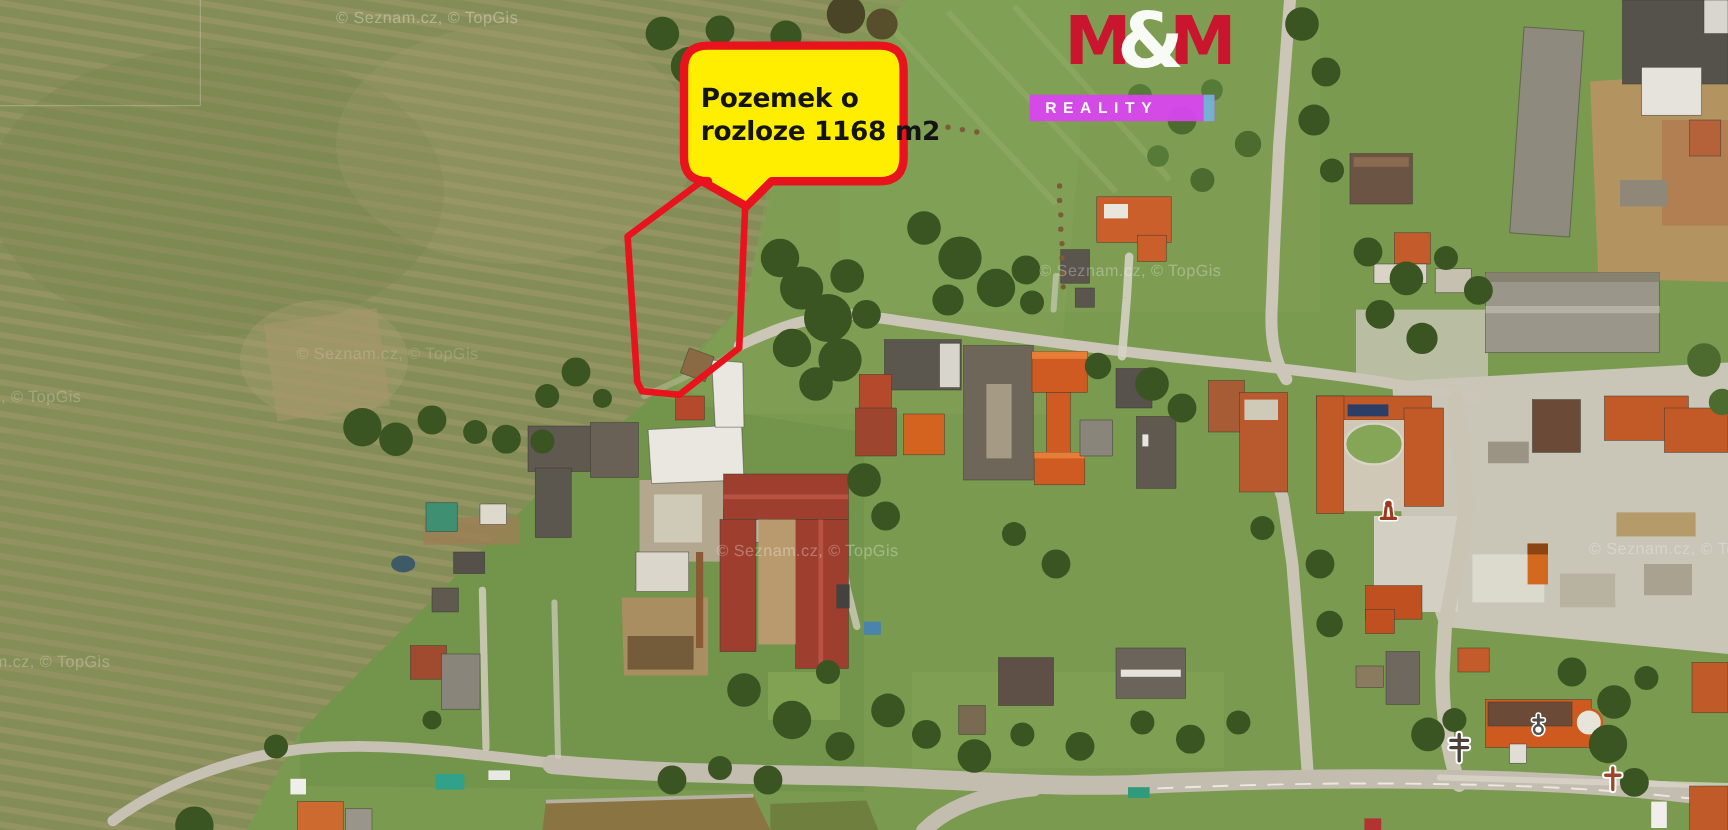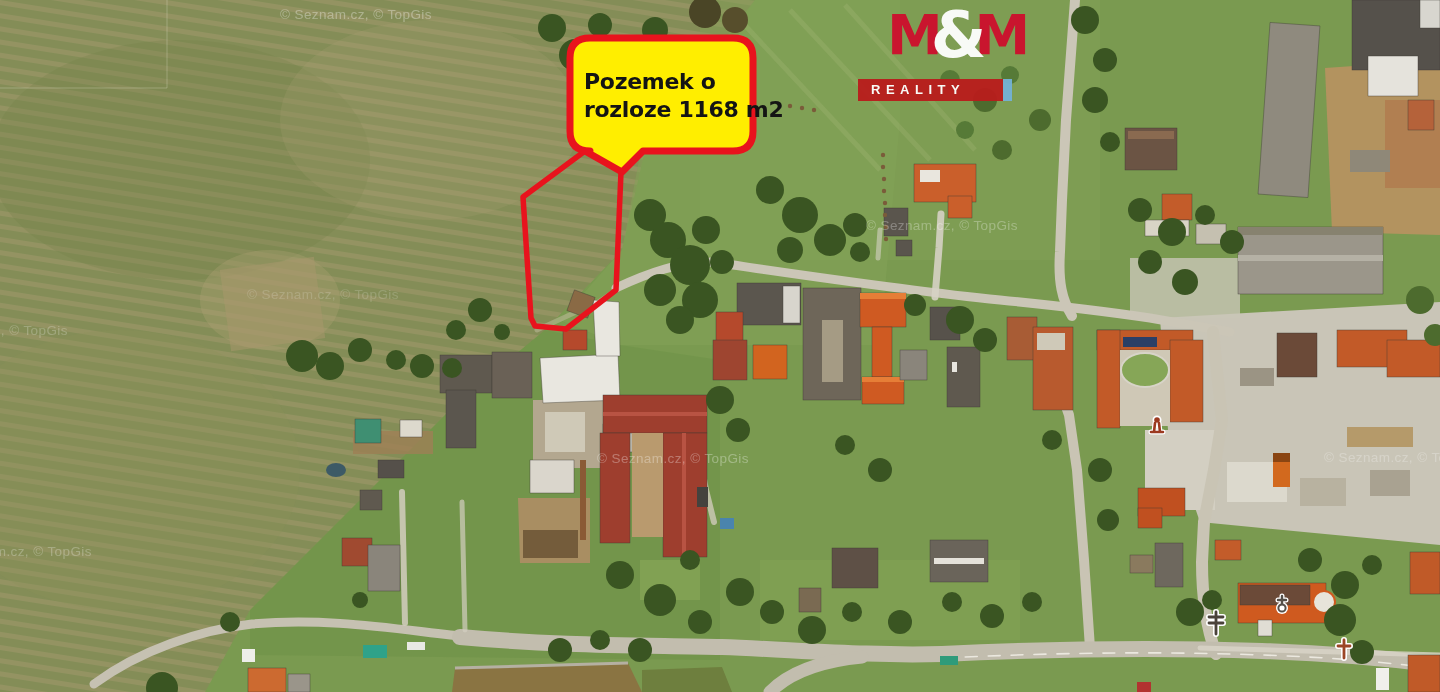--- a/index.html
+++ b/index.html
@@ -7,21 +7,21 @@
          font-family:"Liberation Sans","DejaVu Sans",sans-serif;background:#7a9a50;}
   #stage svg{position:absolute;left:0;top:0;}
   .callout-text{font-family:"DejaVu Sans","Liberation Sans",sans-serif;
                 font-weight:bold;font-size:22px;fill:#141414;letter-spacing:-0.3px;}
   
   .logo{position:absolute;left:856px;top:18px;width:160px;height:86px;opacity:.95;}
   .mm-row{position:absolute;left:0;top:-14px;font-family:"DejaVu Sans",sans-serif;
           font-weight:900;font-size:56px;line-height:56px;color:#ce0e2d;
           letter-spacing:-5px;white-space:nowrap;margin-left:31px;}
   .mm-row .amp{color:#ffffff;font-size:64px;position:relative;top:3px;margin:0 -7px;z-index:2;}
-  .mm-bar{position:absolute;left:2px;top:61px;width:154px;height:22px;background:#b91c1c;}
+  .mm-bar{position:absolute;left:2px;top:61px;width:154px;height:22px;background:#d946ef;}
   .mm-bar .word{display:block;padding-left:13px;color:#fff;font-weight:bold;
                 font-size:13px;line-height:22px;letter-spacing:5.5px;
                 font-family:"Liberation Sans",sans-serif;}
   .mm-bar .cap{position:absolute;right:0;top:0;width:9px;height:22px;background:#74b2d6;}
   
   .wm{position:absolute;color:#ffffff;opacity:.32;font-size:13.5px;letter-spacing:.4px;
       white-space:nowrap;pointer-events:none;text-align:center;}
   .w1{left:280px;top:7px;}
   .w2{left:866px;top:218px;opacity:.28;}
   .w3{left:247px;top:287px;opacity:.16;}

